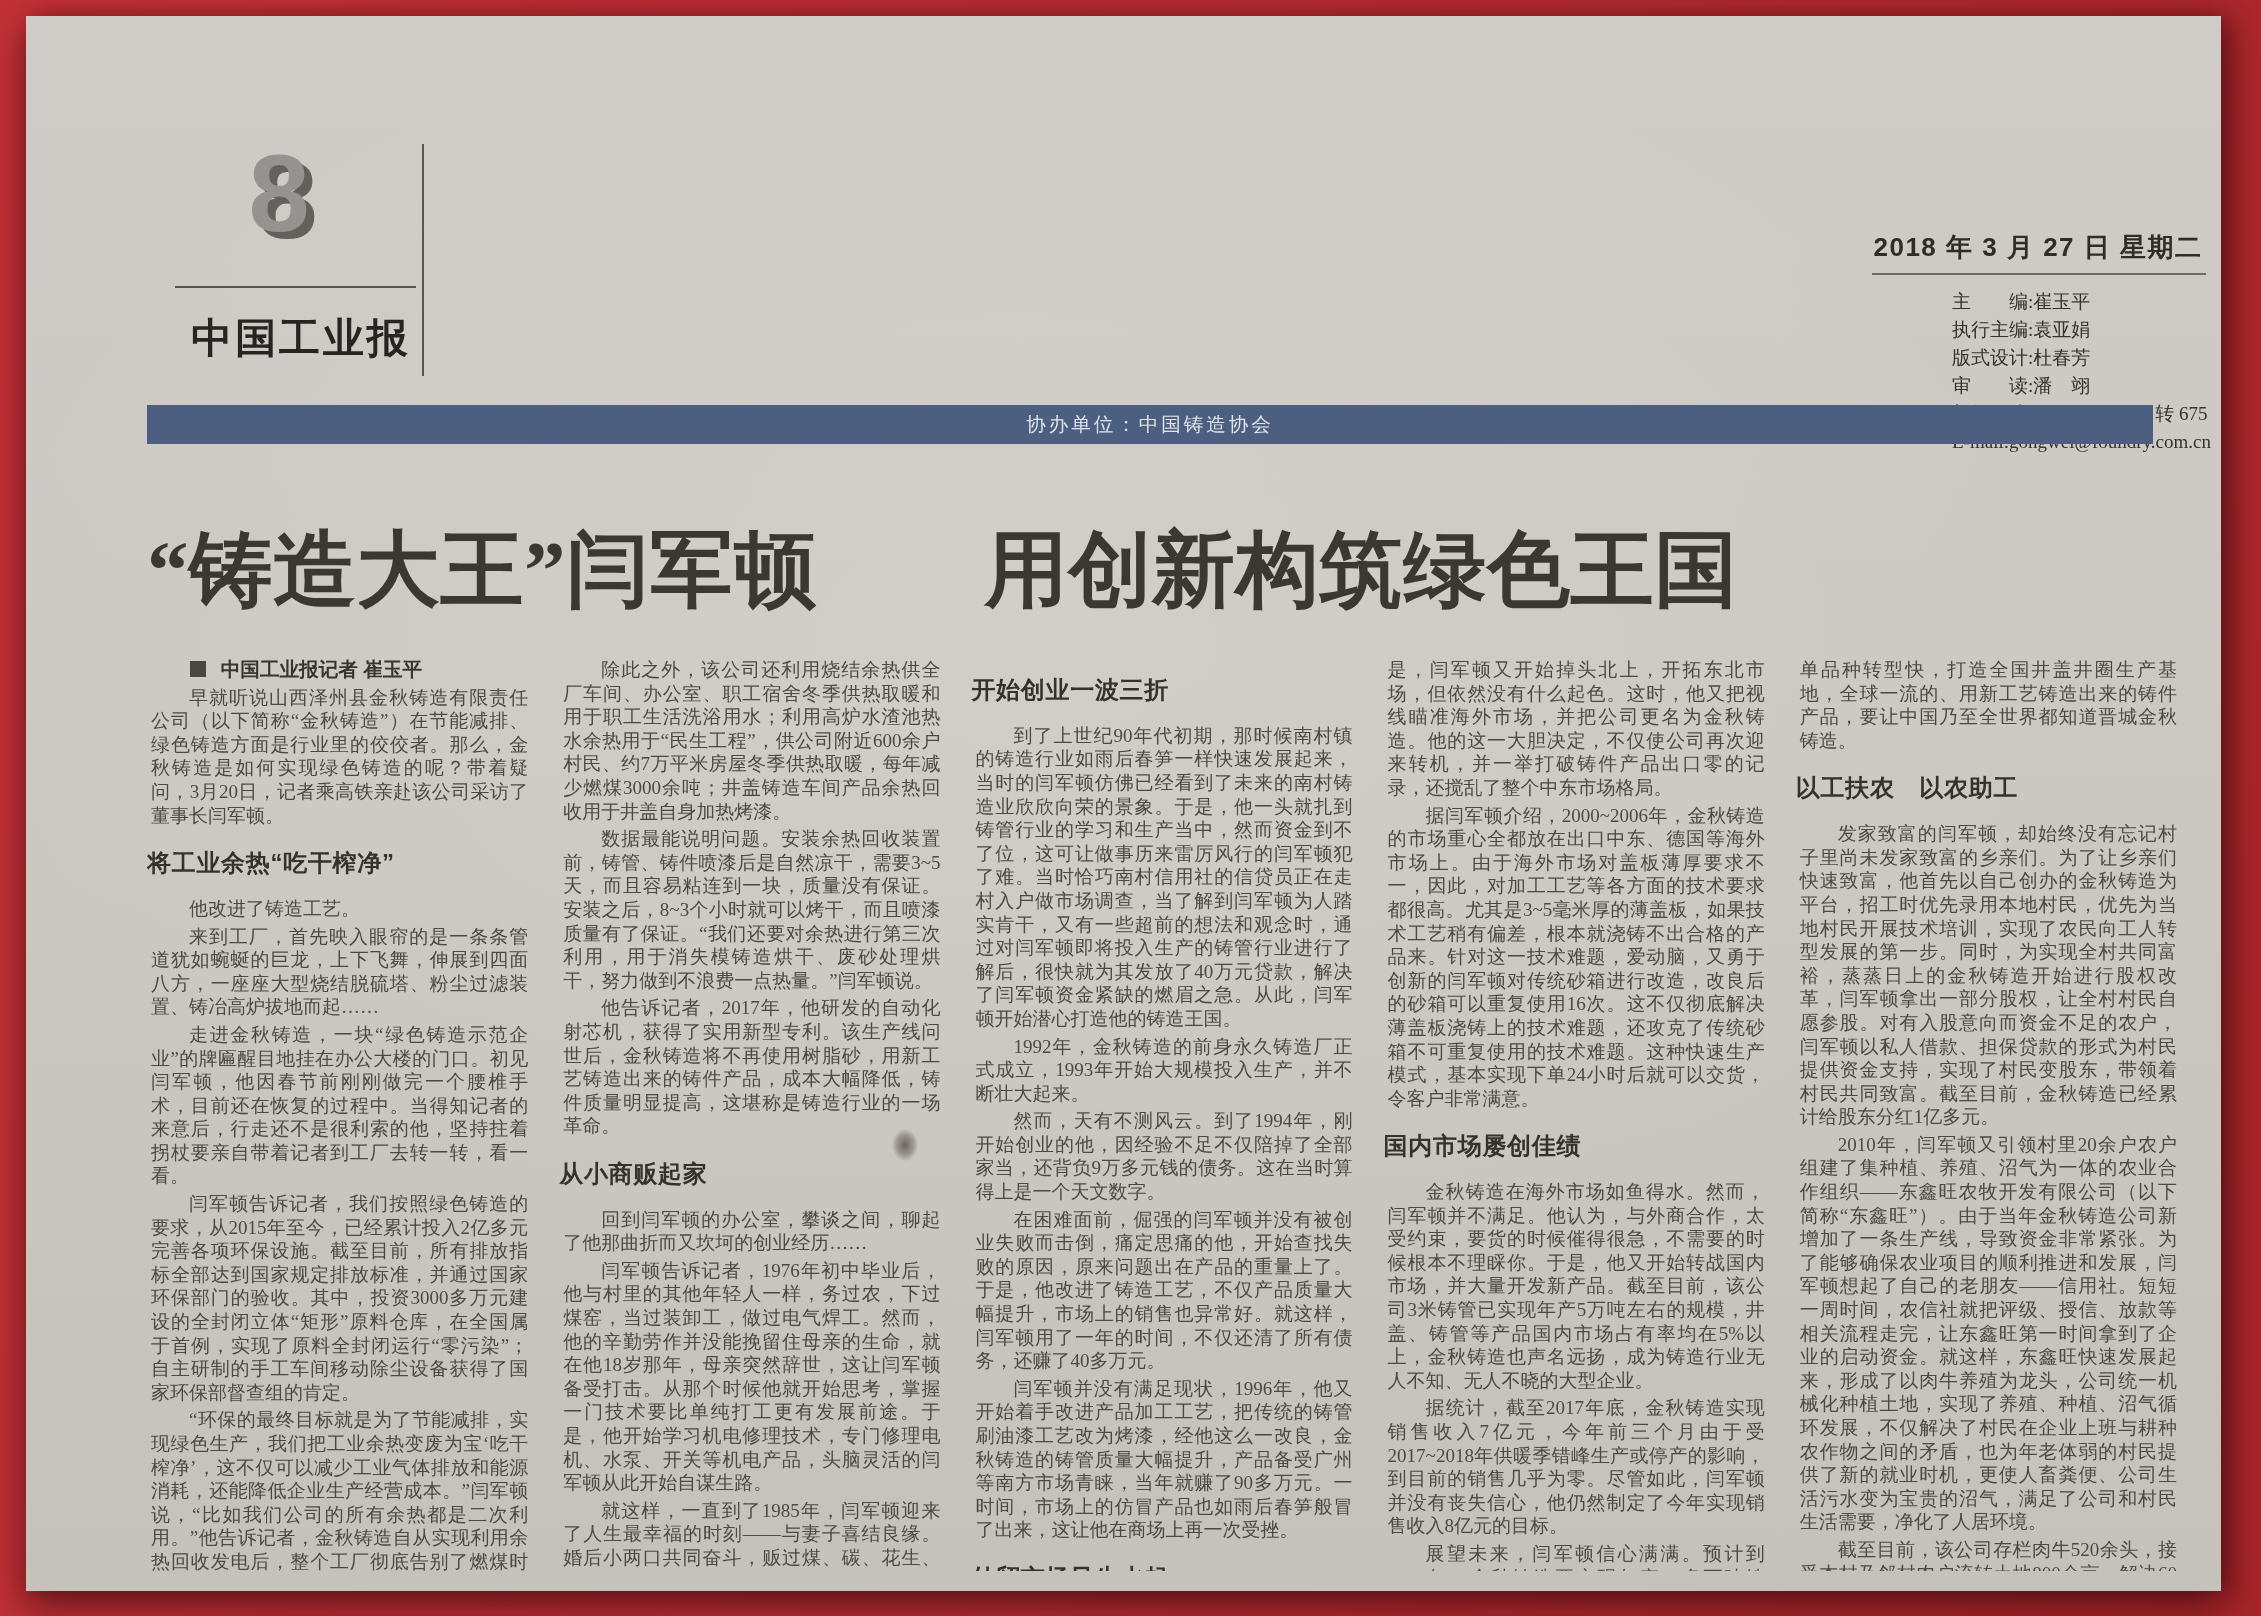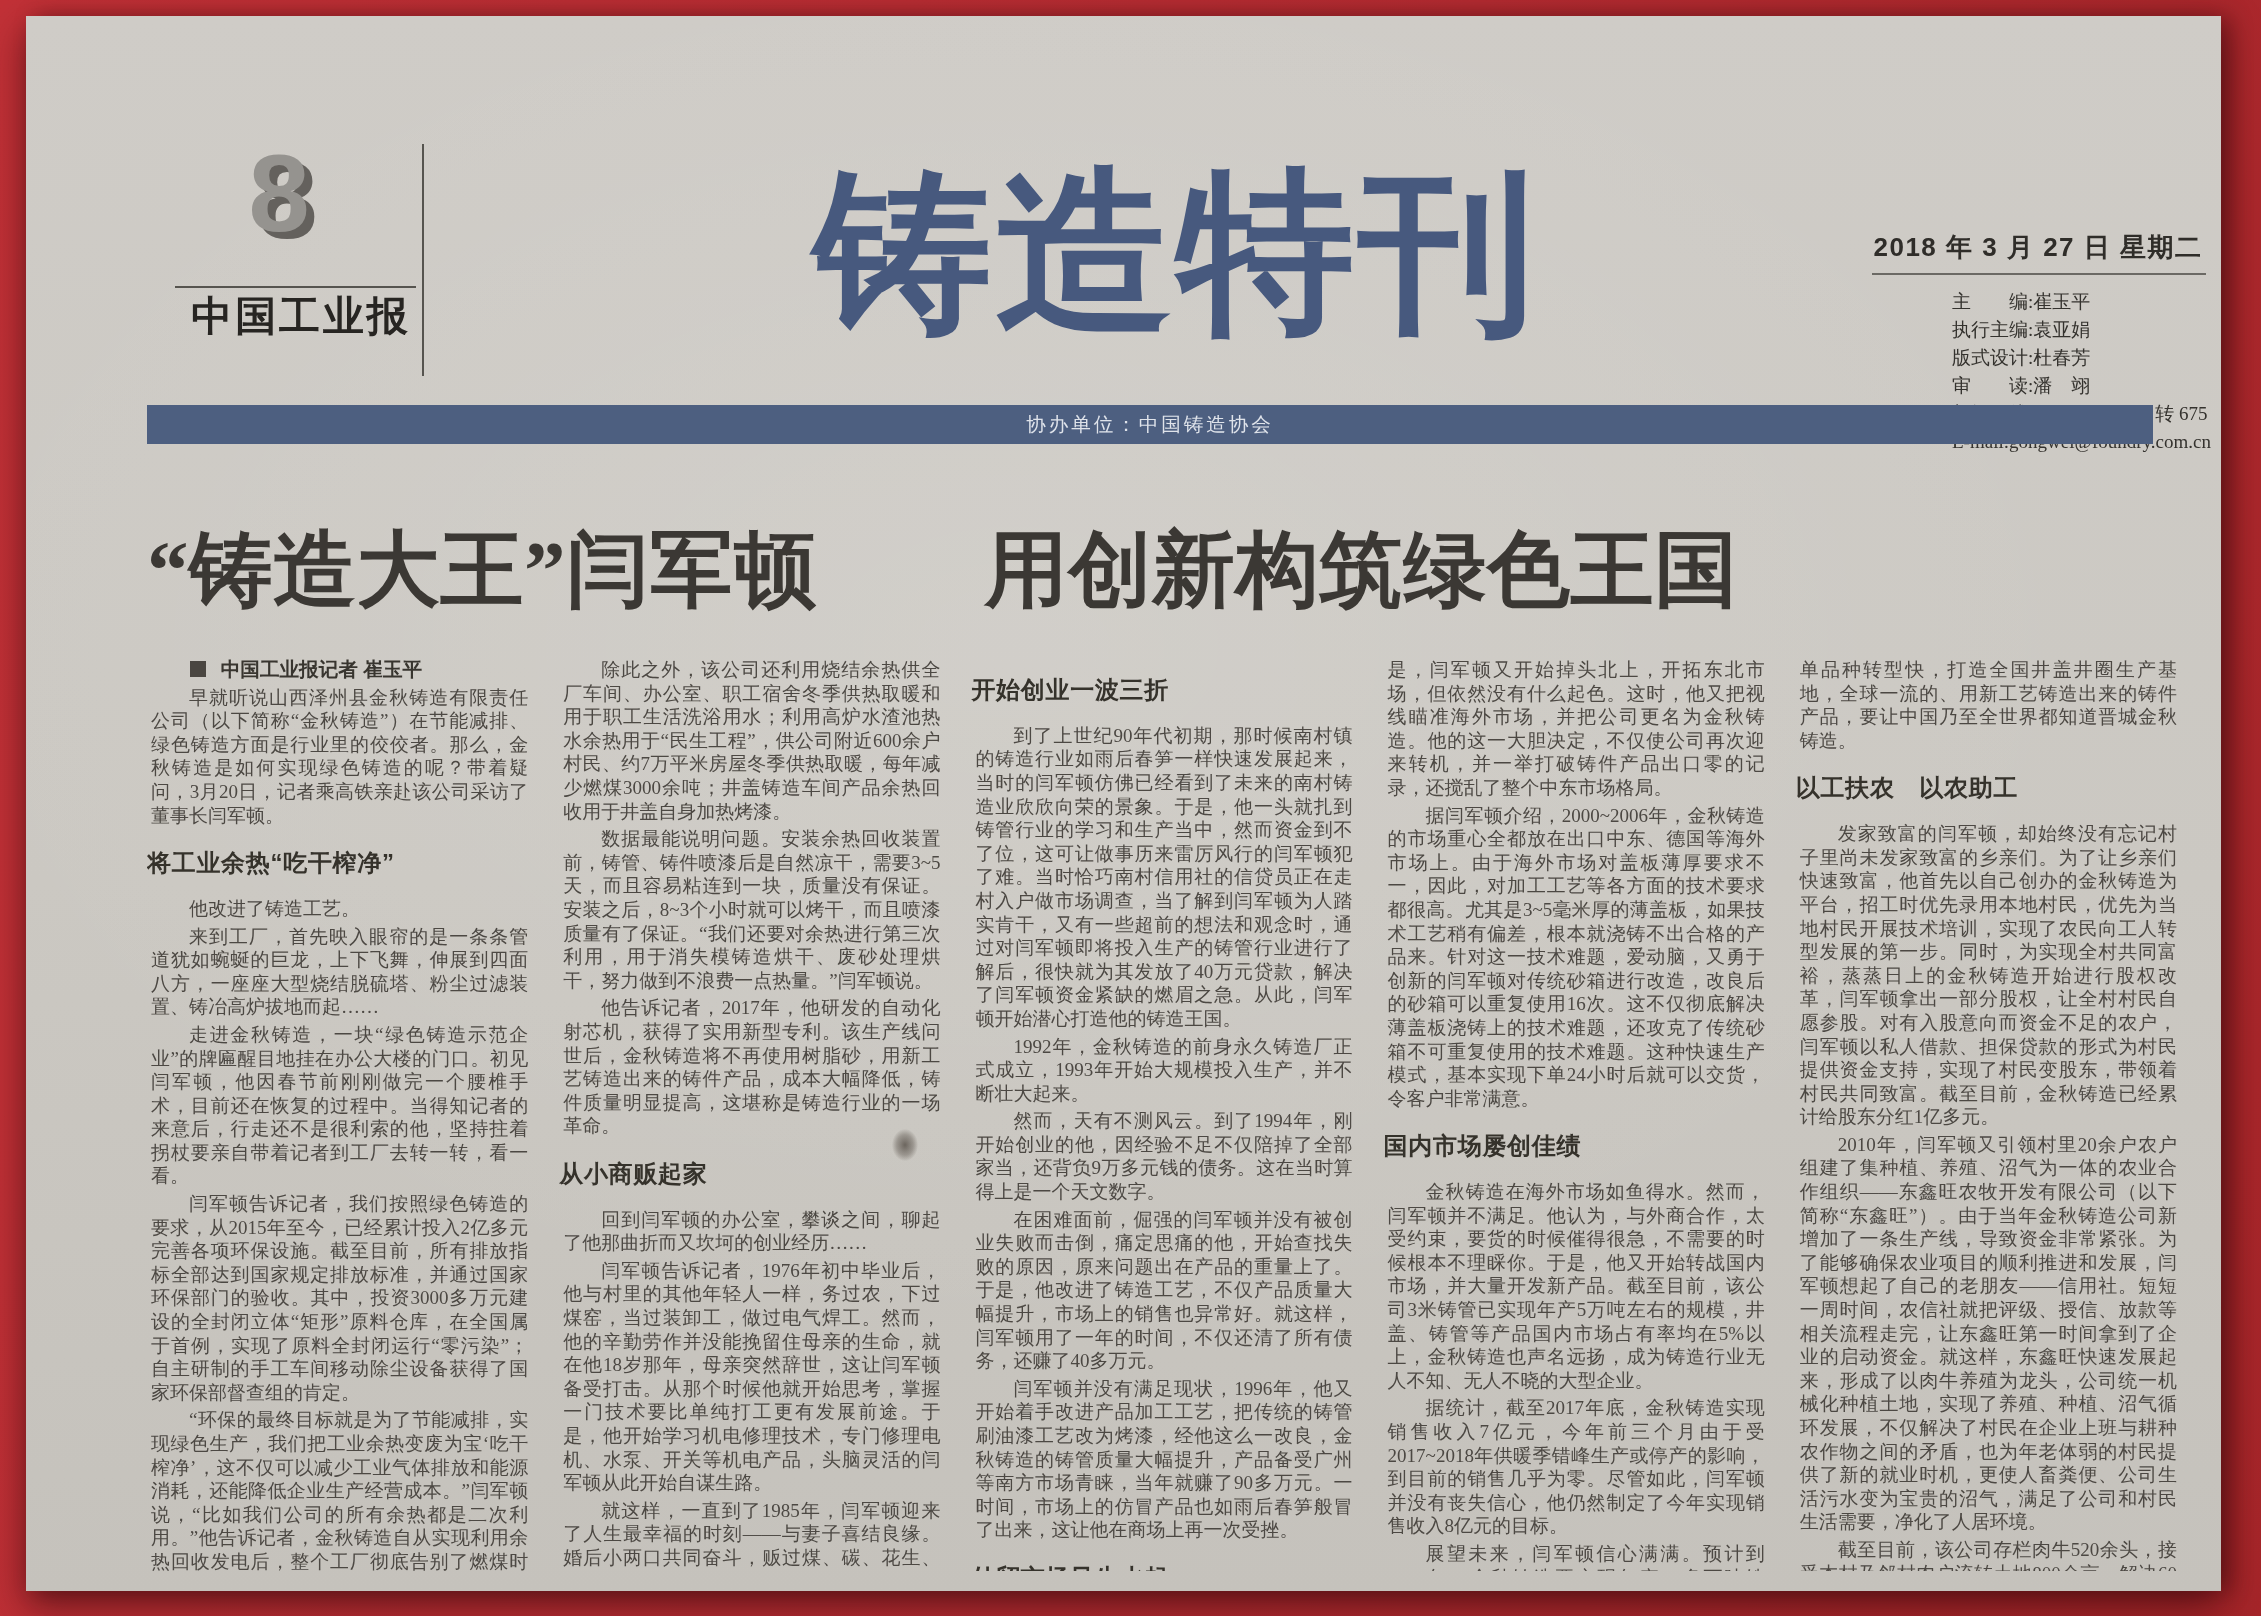--- a/index.html
+++ b/index.html
@@ -19,21 +19,21 @@
 
   
   .pageno {
     position:absolute; left:173px; top:122px; width:160px; text-align:center;
     font-family:"Liberation Sans","DejaVu Sans",sans-serif;
     font-size:110px; font-weight:900; color:#95938f;
     text-shadow:8px 6.5px 0 #64615d; line-height:1;
   }
   .pageno-rule { position:absolute; left:149px; top:270px; width:241px; height:2.2px; background:#56544f; }
   .paper-name {
-    position:absolute; left:155px; top:276px; width:240px; text-align:center;
+    position:absolute; left:155px; top:298px; width:240px; text-align:center;
     font-family:"Liberation Sans","DejaVu Sans",sans-serif;
     font-size:41px; font-weight:900; letter-spacing:2.9px; color:#272522; line-height:1.2;
   }
   .vrule { position:absolute; left:396px; top:128px; width:2.2px; height:232px; background:#56544f; }
 
   .edition-title {
     position:absolute; left:755px; top:129px; width:792px; margin:0; text-align:center;
     font-family:"Liberation Sans","DejaVu Sans",sans-serif;
     font-size:177px; font-weight:900; letter-spacing:4.4px; line-height:1.22;
     color:var(--title-blue,#47597e); white-space:nowrap;
@@ -95,21 +95,20 @@
 <body>
 
 <div class="photo">
   <div class="page">
 
     <div class="pageno">8</div>
     <div class="pageno-rule"></div>
     <div class="paper-name">中国工业报</div>
     <div class="vrule"></div>
 
-    <h1 class="edition-title">铸造特刊</h1>
 
     <div class="date-line">2018 年 3 月 27 日  星期二</div>
     <div class="date-rule"></div>
     <div class="staff" id="staff">
         <div class="staff-line">主　　编:崔玉平</div>
         <div class="staff-line">执行主编:袁亚娟</div>
         <div class="staff-line">版式设计:杜春芳</div>
         <div class="staff-line">审　　读:潘　翊</div>
         <div class="staff-line">新闻热线:(010)68418899 转 675</div>
         <div class="staff-line">E-mail:gongwei@foundry.com.cn</div>

